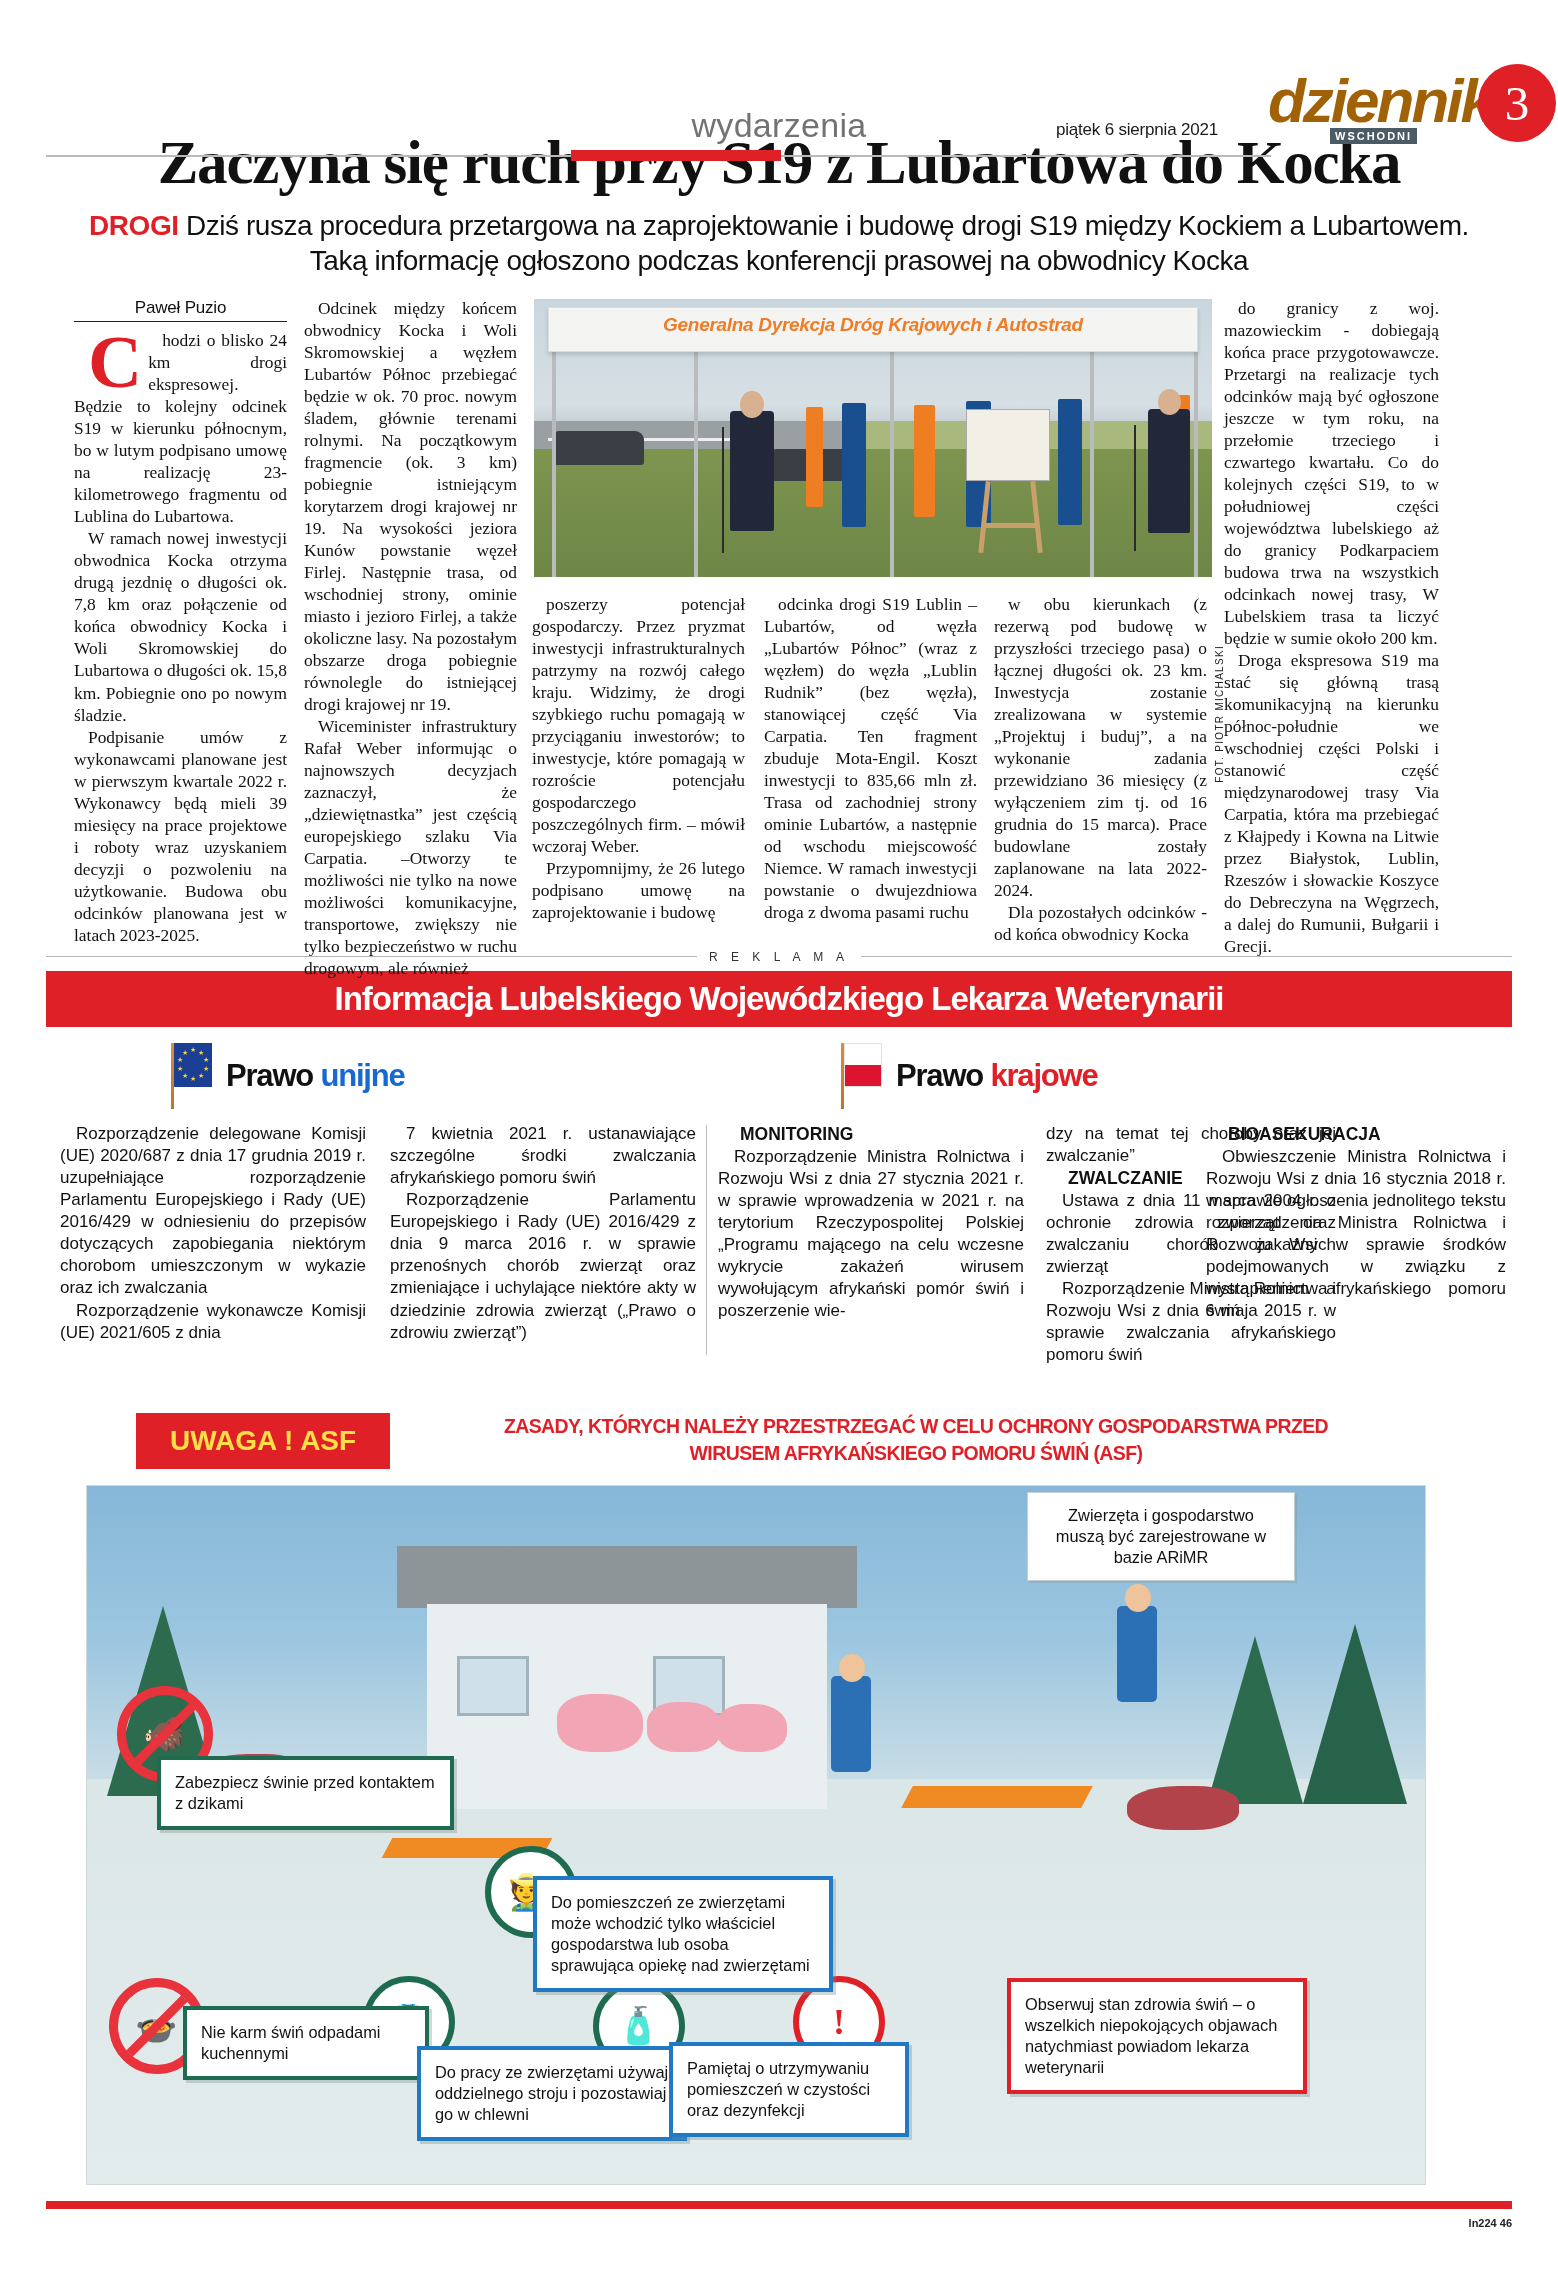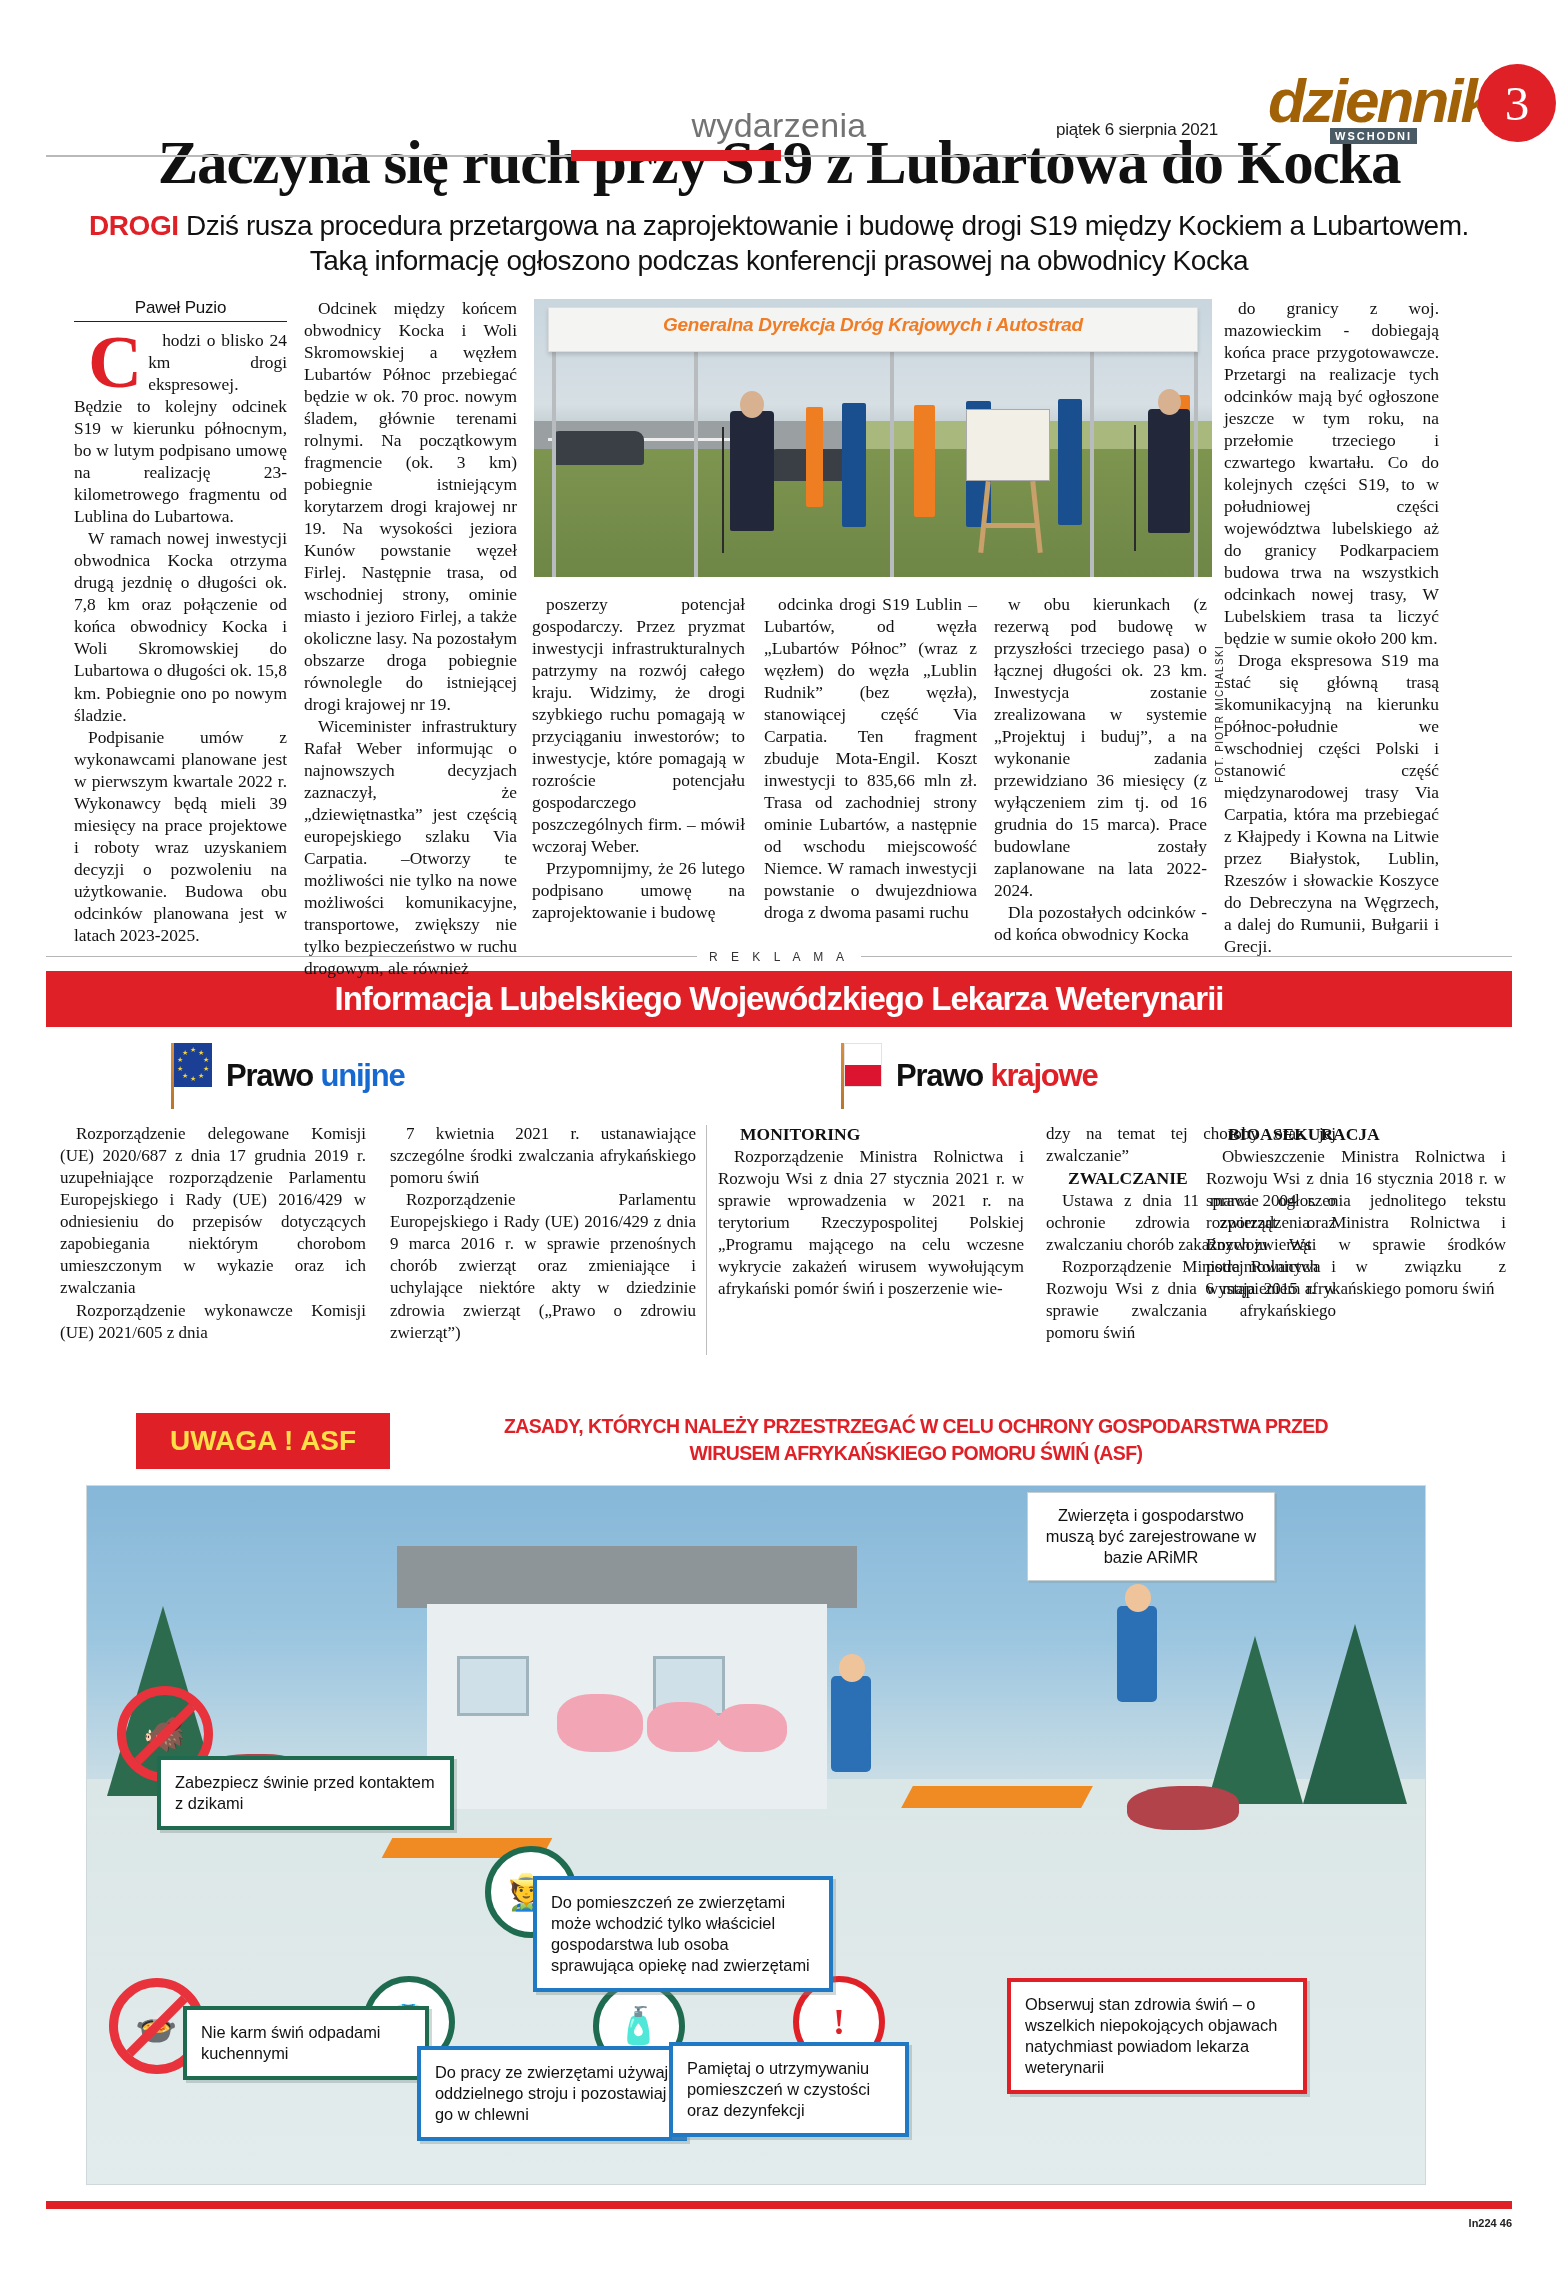--- a/index.html
+++ b/index.html
@@ -193,21 +193,21 @@
   .flag-eu .stars {
     position:absolute; left:8px; top:2px; width:38px; height:44px;
     color:#f2d33c; font-size:7px; line-height:1;
   }
   .flag-eu .stars span { position:absolute; }
   .flag-pl .cloth { background:linear-gradient(#ffffff 0 50%, #dc1430 50% 100%); border:1px solid #e2e2e2;}
 
   .law-cols { position:relative; margin-top:4px; height:260px; }
   .lawcol {
     position:absolute; top:0; width:306px;
-    font-family:Liberation Serif, serif;
+    font-family:Liberation Sans, sans-serif;
     font-size:17px; line-height:1.3;
     text-align:justify; hyphens:auto;
   }
   .lawcol p { margin:0; text-indent:16px; }
   .lawcol h4 {
     margin:0; font-size:17.5px; font-weight:bold;
     text-align:left; text-indent:22px;
   }
   .lc1 { left:14px; }
   .lc2 { left:344px; }
@@ -495,21 +495,21 @@
       <div style="position:absolute; left:820px; top:300px; width:180px; height:22px; background:#ef8b22; transform:skewX(-28deg);"></div>
       <div style="position:absolute; left:300px; top:352px; width:160px; height:20px; background:#ef8b22; transform:skewX(-28deg);"></div>
 
       <div class="ic-ban" style="left:30px; top:200px; width:96px; height:96px;">🐗</div>
       <div class="ic-ban" style="left:22px; top:492px; width:96px; height:96px;">🍲</div>
       <div class="ic-circle" style="left:398px; top:360px; width:92px; height:92px;">🧑‍🌾</div>
       <div class="ic-circle" style="left:276px; top:490px; width:92px; height:92px;">👕</div>
       <div class="ic-circle" style="left:506px; top:494px; width:92px; height:92px;">🧴</div>
       <div class="ic-circle" style="left:706px; top:490px; width:92px; height:92px; border-color:#e02027; color:#e02027; font-weight:bold;">!</div>
 
-      <div class="ic-box plain" style="left:940px; top:6px; width:248px;">Zwierzęta i gospodarstwo muszą być zarejestrowane w bazie ARiMR</div>
+      <div class="ic-box plain" style="left:940px; top:6px; width:268px;">Zwierzęta i gospodarstwo muszą być zarejestrowane w bazie ARiMR</div>
 
       <div class="ic-box green" style="left:70px; top:270px; width:297px;">Zabezpiecz świnie przed kontaktem z dzikami</div>
 
       <div class="ic-box blue" style="left:446px; top:390px; width:300px;">Do pomieszczeń ze zwierzętami może wchodzić tylko właściciel gospodarstwa lub osoba sprawująca opiekę nad zwierzętami</div>
 
 
       <div class="ic-box green" style="left:96px; top:520px; width:246px;">Nie karm świń odpadami kuchennymi</div>
 
       <div class="ic-box blue" style="left:330px; top:560px; width:270px;">Do pracy ze zwierzętami używaj oddzielnego stroju i pozostawiaj go w chlewni</div>
 

